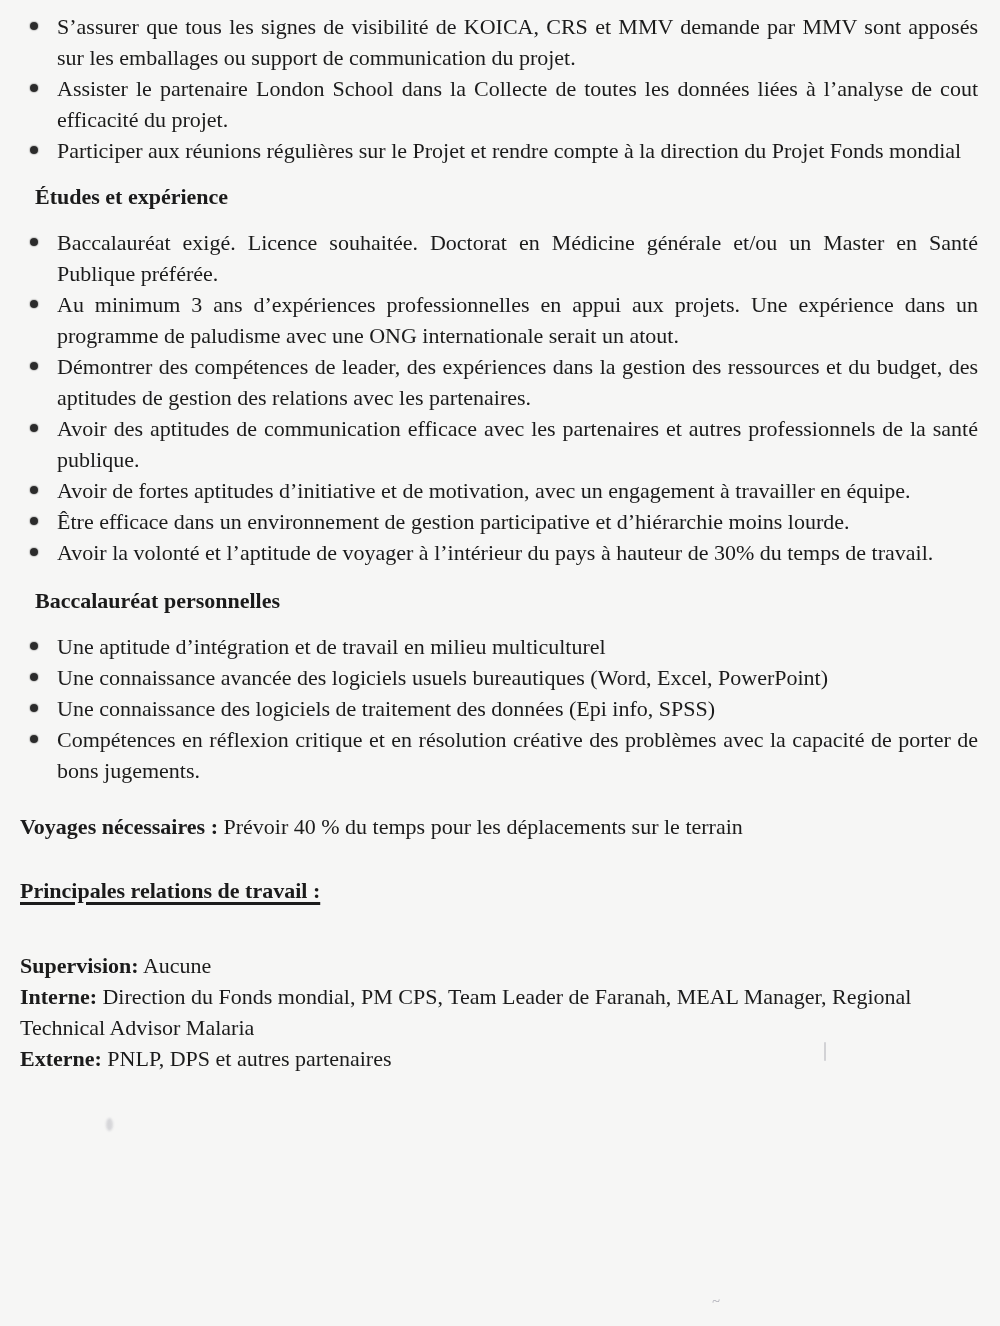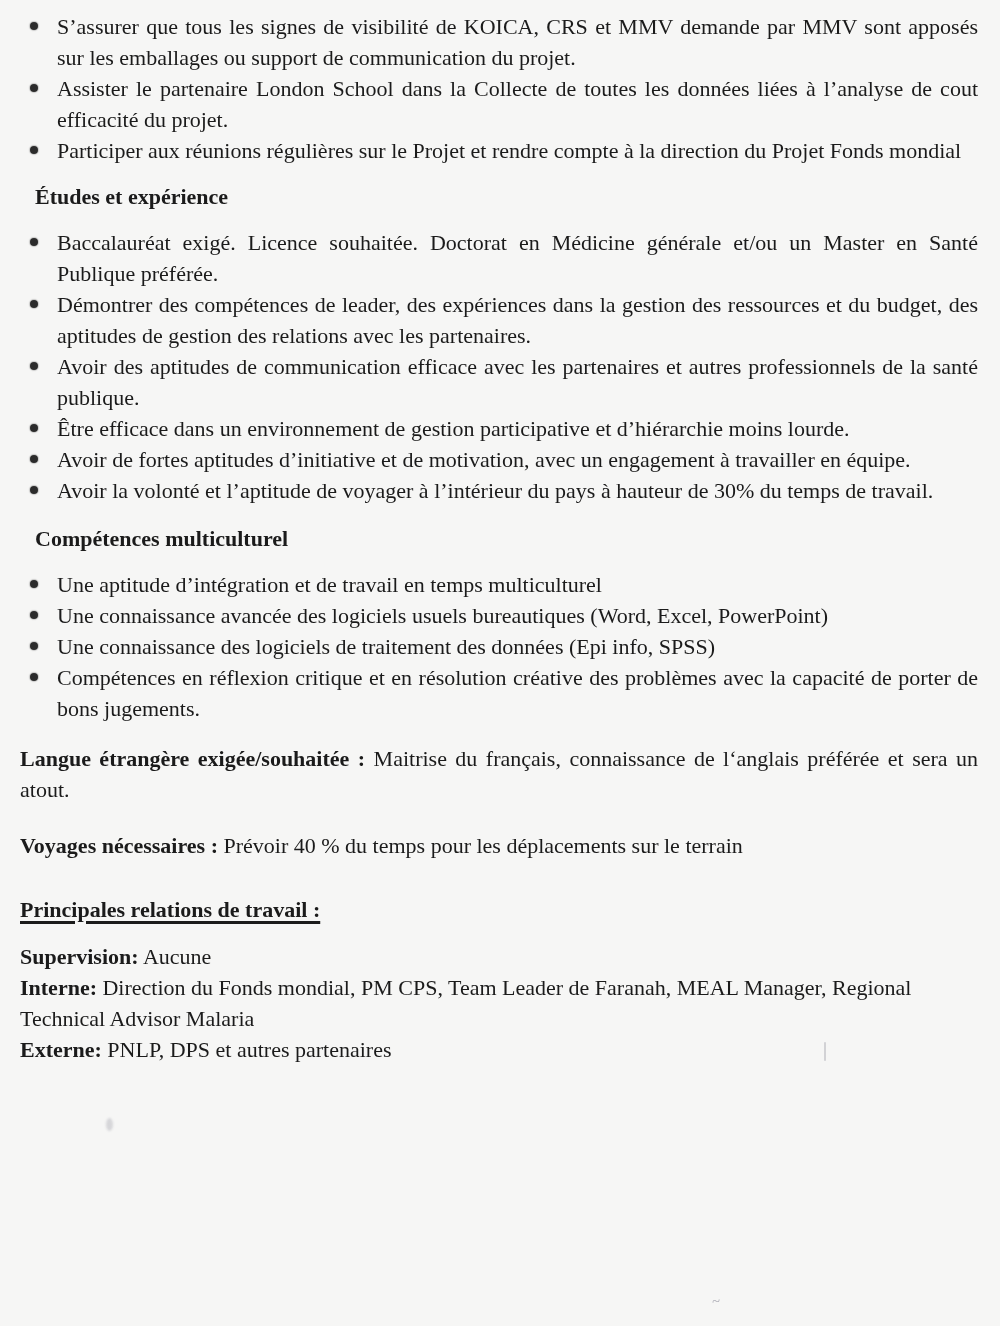--- a/index.html
+++ b/index.html
@@ -32,21 +32,21 @@
     text-decoration-thickness: 2.5px;
     text-underline-offset: 4px;
   }
   .h-formation { margin-top: 26px; }
   .subheading { margin: 15px; font-size: 22px; font-weight: bold; line-height: 31px; }
   .h-competences { margin-top: 17px; }
   .para { margin: 0; text-align: justify; }
   .p-langue { margin-top: 19px; }
   .p-voyages { margin-top: 25px; text-align: left; }
   .h-principales { margin-top: 33px; }
-  .relations { margin-top: 16px; }
+  .relations { margin-top: 44px; }
   .relations p { margin: 0; }
   .bold { font-weight: bold; }
   
   .artifact-dash {
     position: absolute; left: 824px; top: 1042px;
     width: 2px; height: 19px; background: #c9c9cd;
     border-radius: 2px; opacity: .8;
   }
   .artifact-smudge {
     position: absolute; left: 106px; top: 1118px;
@@ -91,56 +91,62 @@
     <div class="bullet-item">
       <span class="bullet-marker">
           <span class="dot"></span>
         </span>
       <span class="bullet-text">Baccalauréat exigé. Licence souhaitée. Doctorat en Médicine générale et/ou un Master en Santé Publique préférée.</span>
     </div>
     <div class="bullet-item">
       <span class="bullet-marker">
           <span class="dot"></span>
         </span>
+      <span class="bullet-text">Au minimum 3 ans d’expériences professionnelles en appui aux projets. Une expérience dans un programme de paludisme avec une ONG internationale serait un atout.</span>
+    </div>
+    <div class="bullet-item">
+      <span class="bullet-marker">
+          <span class="dot"></span>
+        </span>
       <span class="bullet-text">Démontrer des compétences de leader, des expériences dans la gestion des ressources et du budget, des aptitudes de gestion des relations avec les partenaires.</span>
     </div>
     <div class="bullet-item">
       <span class="bullet-marker">
           <span class="dot"></span>
         </span>
       <span class="bullet-text">Avoir des aptitudes de communication efficace avec les partenaires et autres professionnels de la santé publique.</span>
     </div>
     <div class="bullet-item">
       <span class="bullet-marker">
           <span class="dot"></span>
         </span>
-      <span class="bullet-text">Être efficace dans un environnement de gestion participative et d’hiérarchie moins lourde.</span>
+      <span class="bullet-text">Avoir de fortes aptitudes d’initiative et de motivation, avec un engagement à travailler en équipe.</span>
     </div>
     <div class="bullet-item">
       <span class="bullet-marker">
           <span class="dot"></span>
         </span>
-      <span class="bullet-text">Avoir de fortes aptitudes d’initiative et de motivation, avec un engagement à travailler en équipe.</span>
+      <span class="bullet-text">Être efficace dans un environnement de gestion participative et d’hiérarchie moins lourde.</span>
     </div>
     <div class="bullet-item">
       <span class="bullet-marker">
           <span class="dot"></span>
         </span>
       <span class="bullet-text">Avoir la volonté et l’aptitude de voyager à l’intérieur du pays à hauteur de 30% du temps de travail.</span>
     </div>
   </div>
 
-  <h3 class="subheading h-competences">Compétences multiculturel</h3>
+  <h3 class="subheading h-competences">Baccalauréat personnelles</h3>
 
   <div class="blist">
     <div class="bullet-item">
       <span class="bullet-marker">
           <span class="dot"></span>
         </span>
-      <span class="bullet-text">Une aptitude d’intégration et de travail en temps multiculturel</span>
+      <span class="bullet-text">Une aptitude d’intégration et de travail en milieu multiculturel</span>
     </div>
     <div class="bullet-item">
       <span class="bullet-marker">
           <span class="dot"></span>
         </span>
       <span class="bullet-text">Une connaissance avancée des logiciels usuels bureautiques (Word, Excel, PowerPoint)</span>
     </div>
     <div class="bullet-item">
       <span class="bullet-marker">
           <span class="dot"></span>
@@ -148,24 +154,20 @@
       <span class="bullet-text">Une connaissance des logiciels de traitement des données (Epi info, SPSS)</span>
     </div>
     <div class="bullet-item">
       <span class="bullet-marker">
           <span class="dot"></span>
         </span>
       <span class="bullet-text">Compétences en réflexion critique et en résolution créative des problèmes avec la capacité de porter de bons jugements.</span>
     </div>
   </div>
 
-  <p class="para p-langue">
-    <span class="bold">Langue étrangère exigée/souhaitée :</span>
-    <span>Maitrise du français, connaissance de l‘anglais préférée et sera un atout.</span>
-  </p>
 
   <p class="para p-voyages">
     <span class="bold">Voyages nécessaires :</span>
     <span>Prévoir 40 % du temps pour les déplacements sur le terrain</span>
   </p>
 
   <h2 class="heading h-principales">Principales relations de travail :</h2>
 
   <div class="relations">
     <p>

